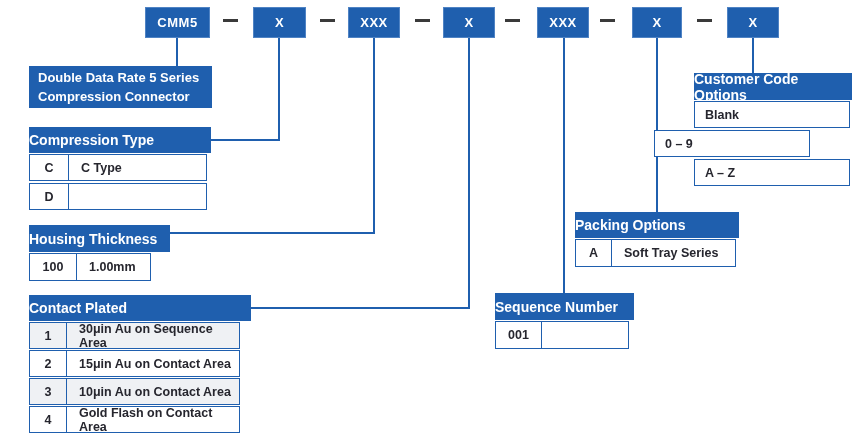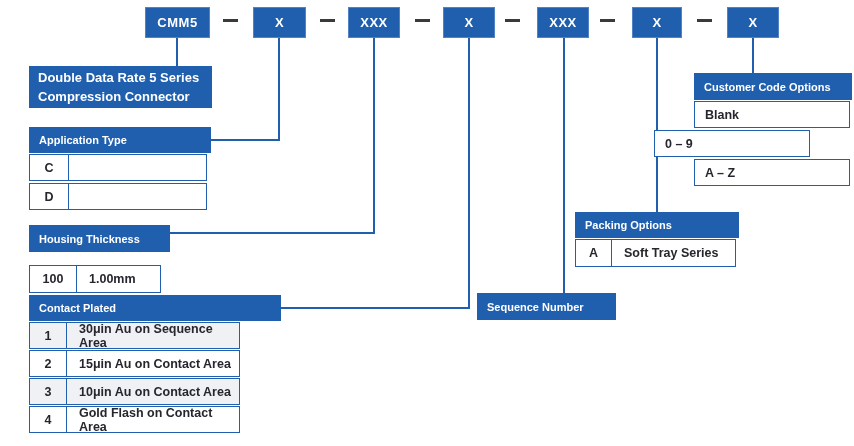--- a/index.html
+++ b/index.html
@@ -17,22 +17,22 @@
   }
   .dash{position:absolute;top:19px;width:15px;height:3px;background:var(--dash);}
   .vline{position:absolute;width:2px;background:var(--blue);}
   .hline{position:absolute;height:2px;background:var(--blue);}
   .series-box{
     position:absolute;left:12px;top:66px;width:183px;height:42px;
     background:var(--blue);color:#fff;font-size:13px;font-weight:700;line-height:1.5;
     display:flex;flex-direction:column;justify-content:center;padding-left:9px;box-sizing:border-box;
   }
   .hdr{
-    position:absolute;background:var(--blue);color:#fff;font-weight:700;font-size:11px;
-    display:flex;align-items:center;padding-left:10px;box-sizing:border-box;
+    position:absolute;background:var(--blue);color:#fff;font-weight:700;font-size:14px;
+    display:flex;align-items:center;box-sizing:border-box;
   }
   .trow{
     position:absolute;background:#fff;border:1.5px solid var(--blue);box-sizing:border-box;
     display:flex;align-items:stretch;font-size:12.5px;font-weight:600;color:var(--txt);
   }
   .trow.alt{background:var(--alt);}
   .key{display:flex;align-items:center;justify-content:center;border-right:1.5px solid var(--blue);flex:0 0 auto;}
   .val{display:flex;align-items:center;padding-left:12px;flex:1;}
   .only{display:flex;align-items:center;padding-left:10px;flex:1;text-align:center;}
 </style>
@@ -65,53 +65,58 @@
   <div class="hline" style="left:228px;top:307px;width:225px"></div>
   <div class="vline" style="left:546px;top:38px;height:255px"></div>
   <div class="vline" style="left:639px;top:38px;height:174px"></div>
   <div class="vline" style="left:735px;top:38px;height:35px"></div>
 
   <div class="series-box">
     <span>Double Data Rate 5 Series</span>
     <span>Compression Connector</span>
   </div>
 
-  <div class="hdr" style="left:12px;top:127px;width:182px;height:26px">Application Type</div>
+  <div class="hdr" style="left:12px;top:127px;width:182px;height:26px">Compression Type</div>
   <div class="trow" style="left:12px;top:154px;width:178px;height:27px">
     <div class="key" style="width:38px">C</div>
+    <div class="val">C Type</div>
   </div>
   <div class="trow" style="left:12px;top:183px;width:178px;height:27px">
     <div class="key" style="width:38px">D</div>
   </div>
 
   <div class="hdr" style="left:12px;top:225px;width:141px;height:27px">Housing Thickness</div>
-  <div class="trow" style="left:12px;top:265px;width:132px;height:28px">
+  <div class="trow" style="left:12px;top:253px;width:122px;height:28px">
     <div class="key" style="width:46px">100</div>
     <div class="val">1.00mm</div>
   </div>
 
-  <div class="hdr" style="left:12px;top:295px;width:252px;height:26px">Contact Plated</div>
+  <div class="hdr" style="left:12px;top:295px;width:222px;height:26px">Contact Plated</div>
   <div class="trow alt" style="left:12px;top:322px;width:211px;height:27px">
     <div class="key" style="width:36px">1</div>
     <div class="val">30μin Au on Sequence Area</div>
   </div>
   <div class="trow" style="left:12px;top:350px;width:211px;height:27px">
     <div class="key" style="width:36px">2</div>
     <div class="val">15μin Au on Contact Area</div>
   </div>
   <div class="trow alt" style="left:12px;top:378px;width:211px;height:27px">
     <div class="key" style="width:36px">3</div>
     <div class="val">10μin Au on Contact Area</div>
   </div>
   <div class="trow" style="left:12px;top:406px;width:211px;height:27px">
     <div class="key" style="width:36px">4</div>
     <div class="val">Gold Flash on Contact Area</div>
   </div>
 
-  <div class="hdr" style="left:460px;top:293px;width:139px;height:27px">Sequence Number</div>
+  <div class="hdr" style="left:478px;top:293px;width:139px;height:27px">Sequence Number</div>
+  <div class="trow" style="left:478px;top:321px;width:134px;height:28px">
+    <div class="key" style="width:45px">001</div>
+    <div class="val"></div>
+  </div>
 
   <div class="hdr" style="left:558px;top:212px;width:164px;height:26px">Packing Options</div>
   <div class="trow" style="left:558px;top:239px;width:161px;height:28px">
     <div class="key" style="width:35px">A</div>
     <div class="val">Soft Tray Series</div>
   </div>
 
   <div class="hdr" style="left:677px;top:73px;width:158px;height:27px">Customer Code Options</div>
   <div class="trow" style="left:677px;top:101px;width:156px;height:27px">
     <div class="only">Blank</div>

